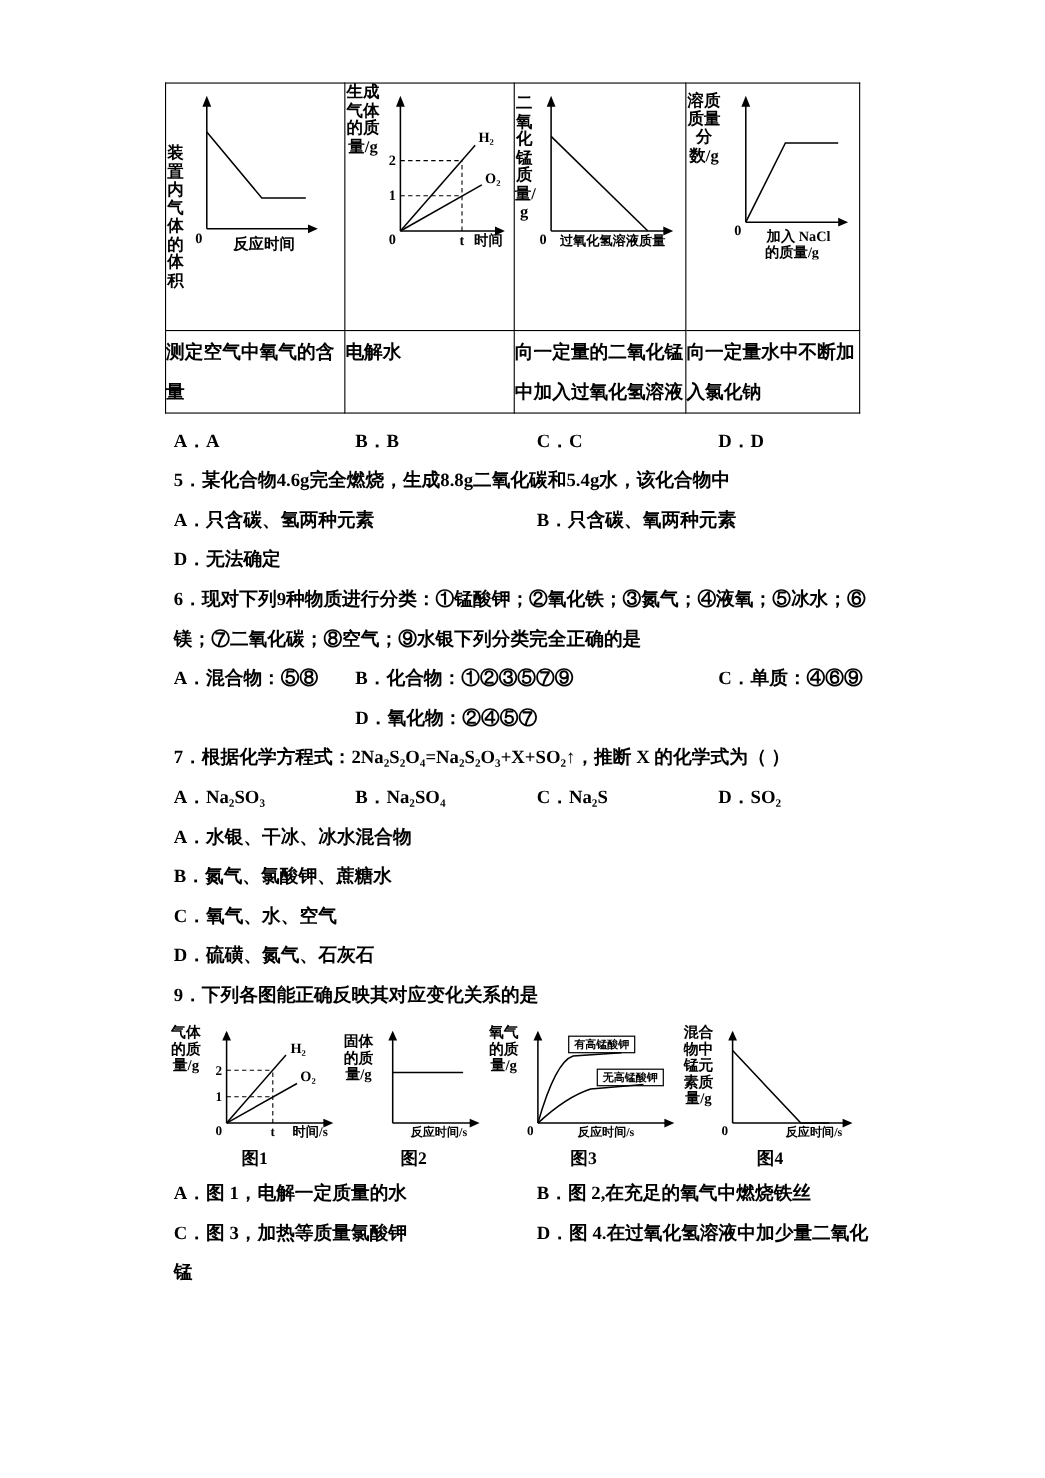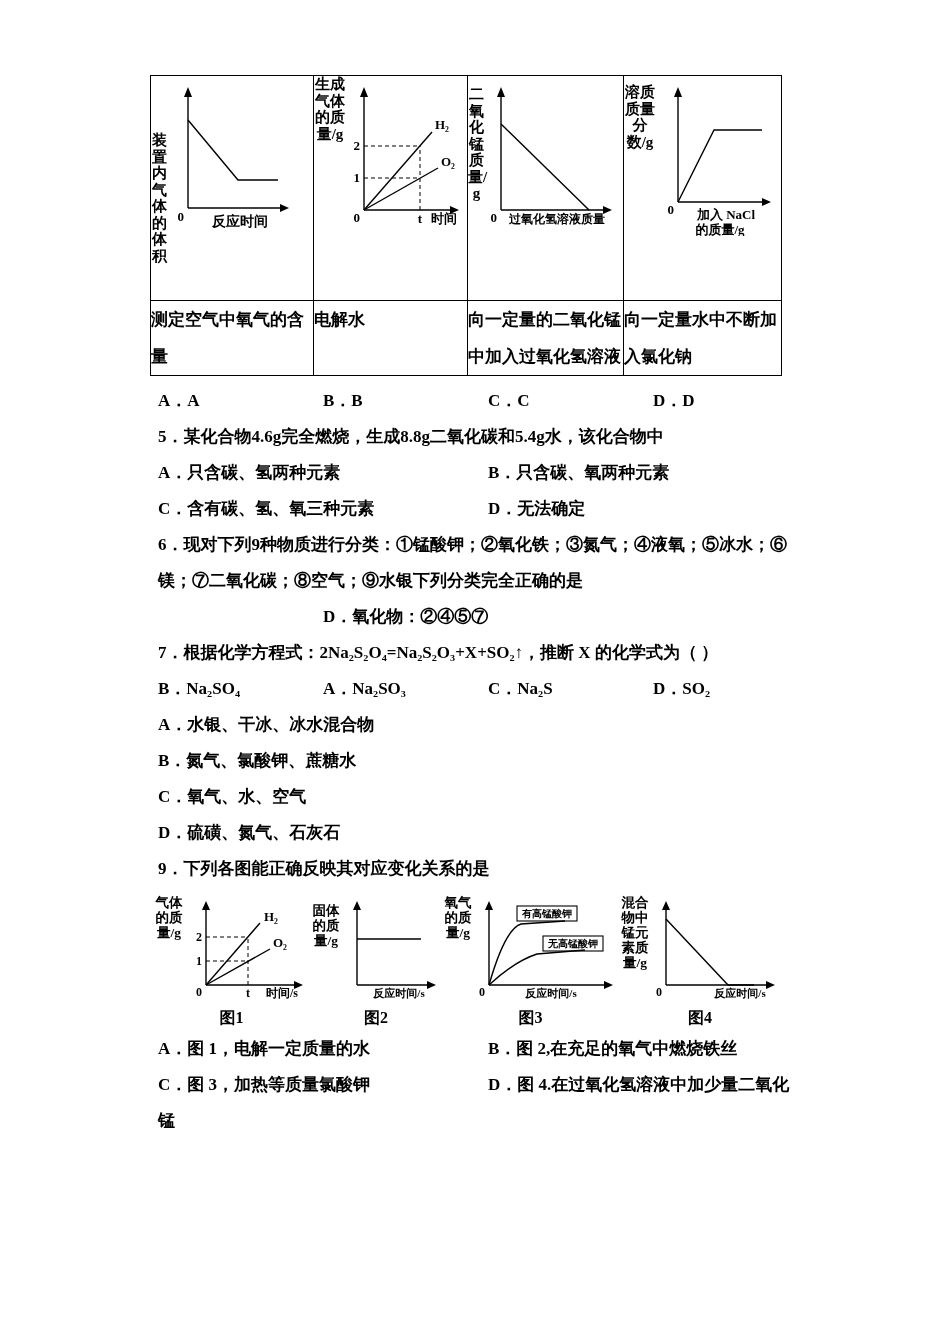--- a/index.html
+++ b/index.html
@@ -141,33 +141,37 @@
     <span class="c1">C．C</span>
     <span class="c1">D．D</span>
   </div>
 
   <p class="line">5．某化合物4.6g完全燃烧，生成8.8g二氧化碳和5.4g水，该化合物中</p>
   <div class="row">
     <span class="c2">A．只含碳、氢两种元素</span>
     <span class="c2">B．只含碳、氧两种元素</span>
   </div>
   <div class="row">
-    <span class="c2">C．含有碳、氢、氧三种元素</span>
     <span class="c2">D．无法确定</span>
   </div>
 
   <p class="line">6．现对下列9种物质进行分类：①锰酸钾；②氧化铁；③氮气；④液氧；⑤冰水；⑥镁；⑦二氧化碳；⑧空气；⑨水银下列分类完全正确的是</p>
+  <div class="row">
+    <span class="c1">A．混合物：⑤⑧</span>
+    <span class="c2">B．化合物：①②③⑤⑦⑨</span>
+    <span>C．单质：④⑥⑨</span>
+  </div>
   <div class="row" style="padding-left:173px">
     <span>D．氧化物：②④⑤⑦</span>
   </div>
 
   <p class="line">7．根据化学方程式：2Na₂S₂O₄=Na₂S₂O₃+X+SO₂↑，推断 X 的化学式为（ ）</p>
   <div class="row">
+    <span class="c1">A．Na₂SO₃</span>
     <span class="c1">B．Na₂SO₄</span>
-    <span class="c1">A．Na₂SO₃</span>
     <span class="c1">C．Na₂S</span>
     <span class="c1">D．SO₂</span>
   </div>
 
   <p class="line">A．水银、干冰、冰水混合物</p>
   <p class="line">B．氮气、氯酸钾、蔗糖水</p>
   <p class="line">C．氧气、水、空气</p>
   <p class="line">D．硫磺、氮气、石灰石</p>
 
   <p class="line">9．下列各图能正确反映其对应变化关系的是</p>

